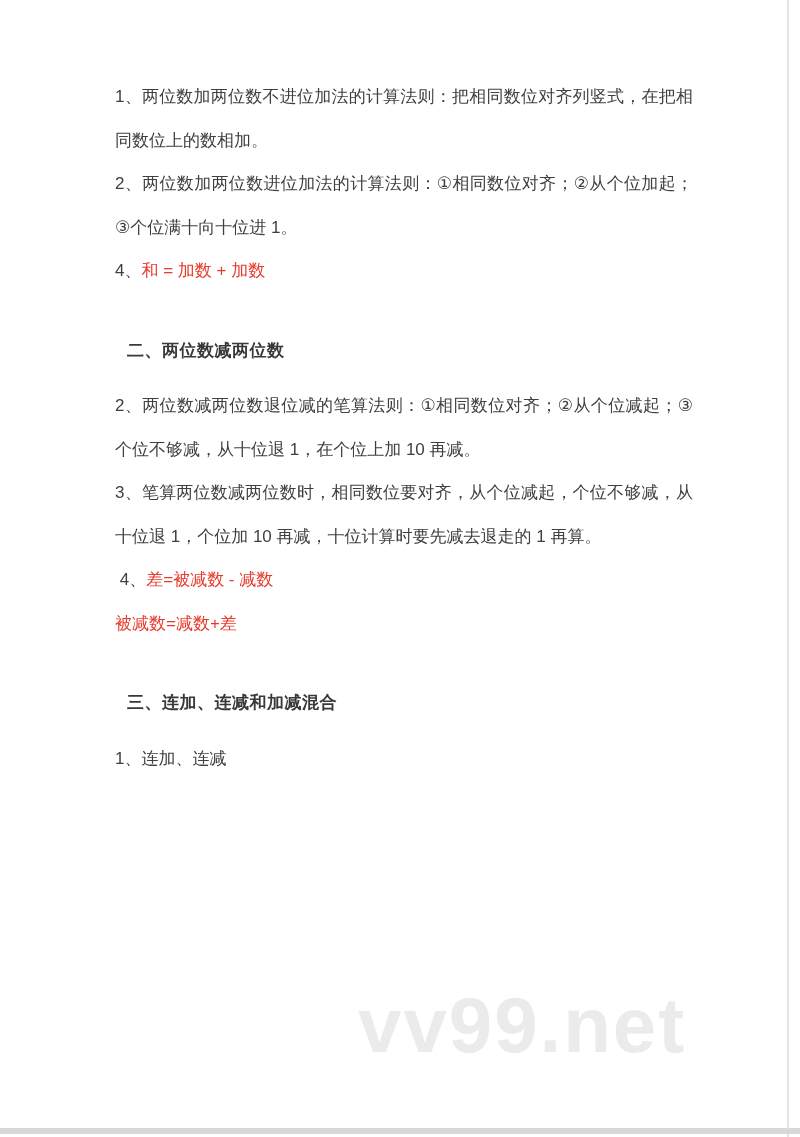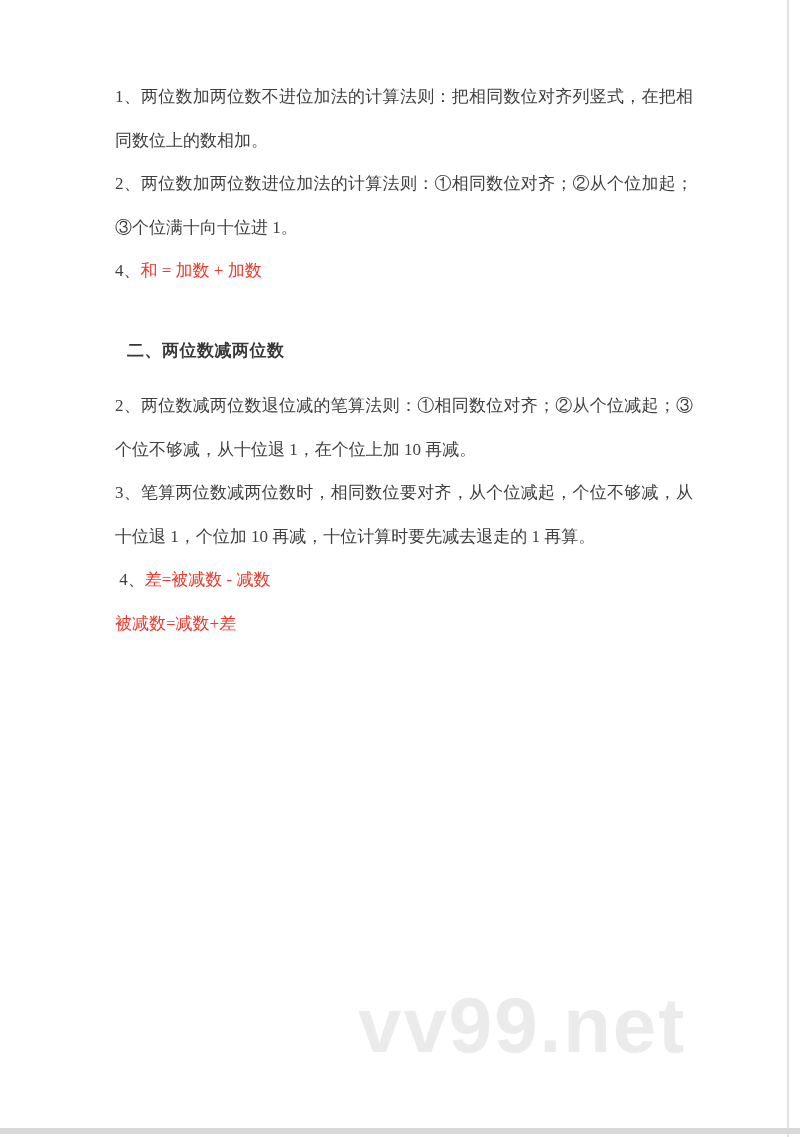--- a/index.html
+++ b/index.html
@@ -30,21 +30,21 @@
     margin: 0;
     white-space: pre-wrap;
   }
   .heading {
     margin: 12px;
     margin-top: 36px;
     font-weight: bold;
     color: var(--head, #383838);
     letter-spacing: 0.5px;
   }
-  .seg { color: inherit; font-family: Liberation Serif, serif; }
+  .seg { color: inherit; }
   .seg.red { color: var(--red, #e73b2d); }
   .watermark {
     position: absolute;
     left: 358px;
     top: 980px;
     z-index: 1;
     font-size: 78px;
     font-weight: bold;
     letter-spacing: 2px;
     color: var(--wm, #ebebeb);
@@ -76,16 +76,18 @@
   <div class="watermark">vv99.net</div>
   <div class="content" id="content">
       <p class="para"><span class="seg">1、两位数加两位数不进位加法的计算法则：把相同数位对齐列竖式，在把相同数位上的数相加。</span></p>
       <p class="para"><span class="seg">2、两位数加两位数进位加法的计算法则：①相同数位对齐；②从个位加起；③个位满十向十位进 1。</span></p>
       <p class="para"><span class="seg">4、</span><span class="seg red">和 = 加数 + 加数</span></p>
       <div class="heading"><span class="seg">二、两位数减两位数</span></div>
       <p class="para"><span class="seg">2、两位数减两位数退位减的笔算法则：①相同数位对齐；②从个位减起；③个位不够减，从十位退 1，在个位上加 10 再减。</span></p>
       <p class="para"><span class="seg">3、笔算两位数减两位数时，相同数位要对齐，从个位减起，个位不够减，从十位退 1，个位加 10 再减，十位计算时要先减去退走的 1 再算。</span></p>
       <p class="para"><span class="seg"> 4、</span><span class="seg red">差=被减数 - 减数</span></p>
       <p class="para"><span class="seg red">被减数=减数+差</span></p>
+      <div class="heading"><span class="seg">三、连加、连减和加减混合</span></div>
+      <p class="para"><span class="seg">1、连加、连减</span></p>
     </div>
   <div class="edge-line"></div>
   <div class="bottom-bar"></div>
 </div>
 
 </body></html>

